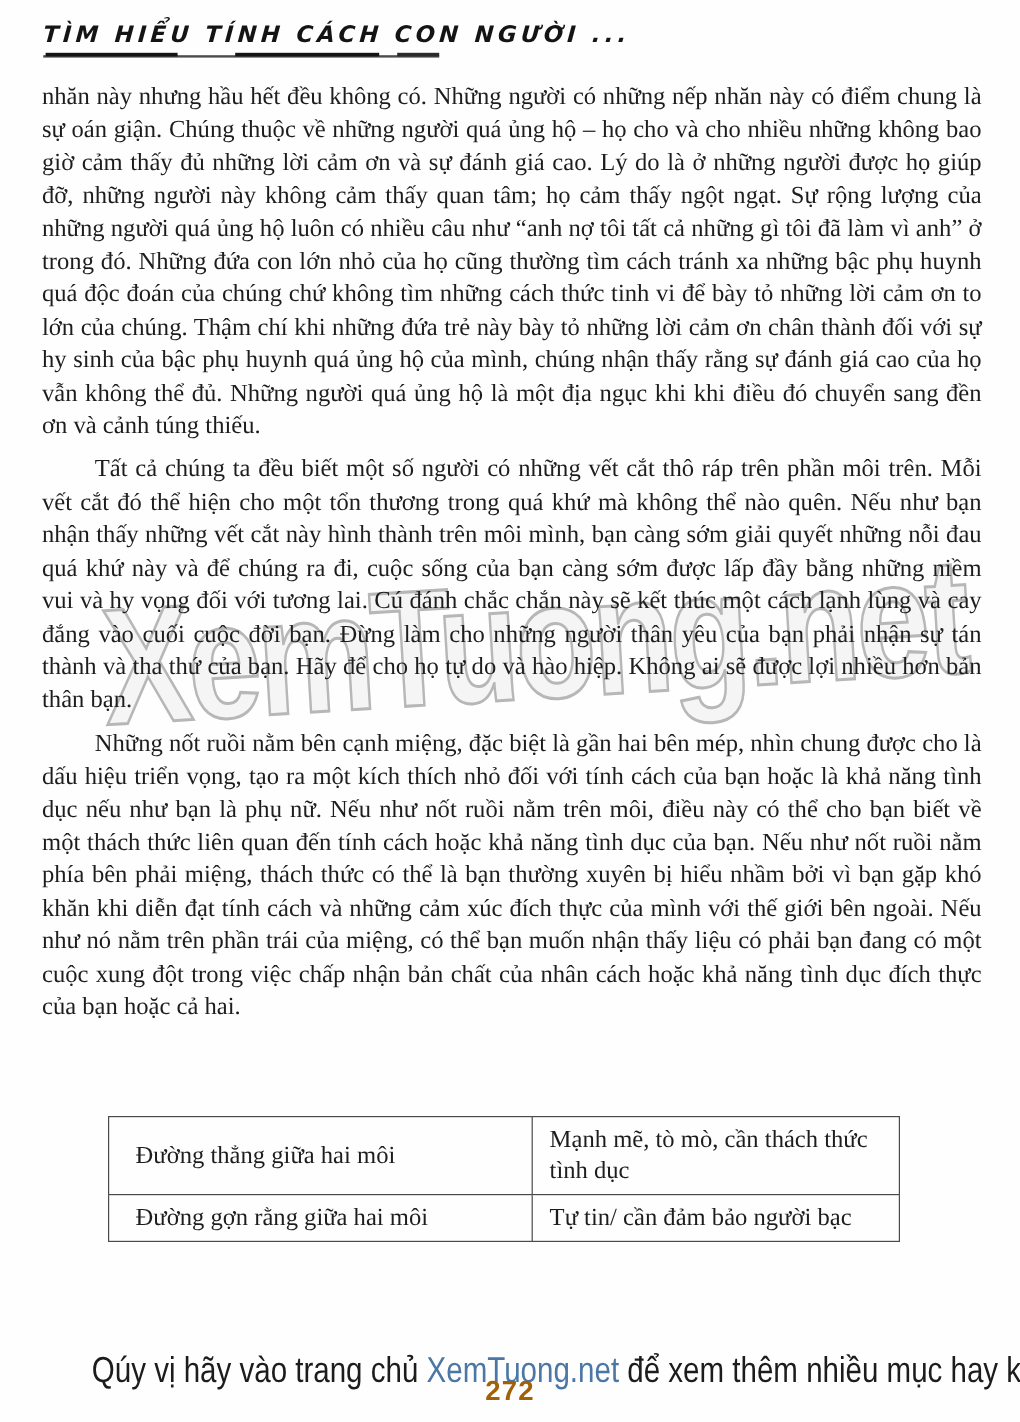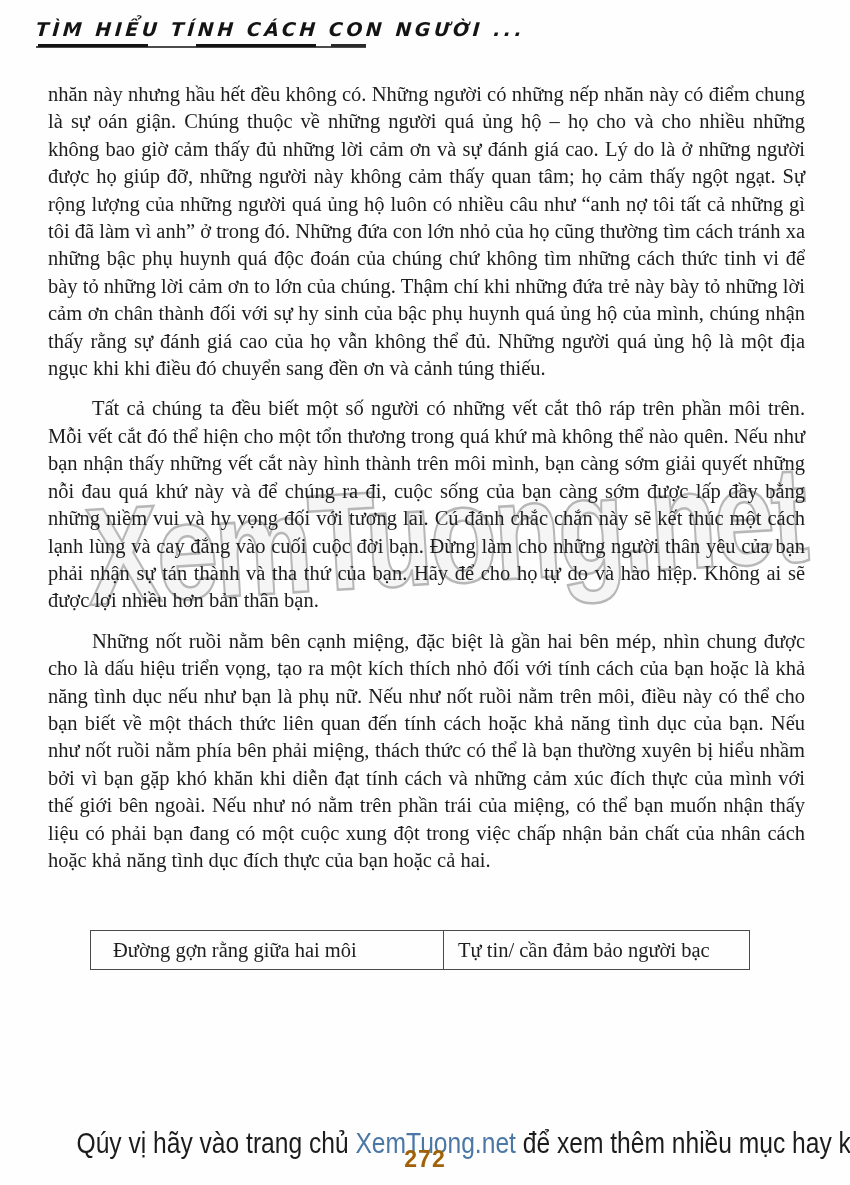--- a/index.html
+++ b/index.html
@@ -38,21 +38,21 @@
     transform-origin:left center;
     white-space:nowrap;
     pointer-events:none;
   }
   
   .body-text{
     position:absolute;top:68px;left:35px;width:783px;z-index:1;
     font-size:20.5px;line-height:27.4px;
     text-align:justify;
   }
-  .body-text p{margin:13px;}
+  .body-text p{margin:0;}
   .body-text p.indent{text-indent:44px;margin-top:9px;}
   .body-text .bold{font-weight:normal;}
   
   .lip-table{
     position:absolute;top:930px;left:90px;z-index:1;
     width:660px;border-collapse:collapse;
     font-size:20.5px;line-height:26px;
   }
   .lip-table td{
     border:1.6px solid #4a4a4a;
@@ -98,20 +98,24 @@
   <div class="watermark">XemTuong.net</div>
 
   <div class="body-text">
     <p><span>nhăn này nhưng hầu hết đều không có. Những người có những nếp nhăn này có điểm chung là sự oán giận. Chúng thuộc về những người quá ủng hộ – họ cho và cho nhiều những không bao giờ cảm thấy đủ những lời cảm ơn và sự đánh giá cao. Lý do là ở những người được họ giúp đỡ, những người này không cảm thấy quan tâm; họ cảm thấy ngột ngạt. Sự rộng lượng của những người quá ủng hộ luôn có nhiều câu như “anh nợ tôi tất cả những gì tôi đã làm vì anh” ở trong đó. Những đứa con lớn nhỏ của họ cũng thường tìm cách tránh xa những bậc phụ huynh quá độc đoán của chúng chứ không tìm những cách thức tinh vi để bày tỏ những lời cảm ơn to lớn của chúng. Thậm chí khi những đứa trẻ này bày tỏ những lời cảm ơn chân thành đối với sự hy sinh của bậc phụ huynh quá ủng hộ của mình, chúng nhận thấy rằng sự đánh giá cao của họ vẫn không thể đủ. Những người quá ủng hộ là một địa ngục khi khi điều đó chuyển sang đền ơn và cảnh túng thiếu.</span></p>
     <p class="indent"><span>Tất cả chúng ta đều biết một số người có </span><span class="bold">những vết cắt thô ráp trên phần môi trên</span><span>. Mỗi vết cắt đó thể hiện cho một tổn thương trong quá khứ mà không thể nào quên. Nếu như bạn nhận thấy những vết cắt này hình thành trên môi mình, bạn càng sớm giải quyết những nỗi đau quá khứ này và để chúng ra đi, cuộc sống của bạn càng sớm được lấp đầy bằng những niềm vui và hy vọng đối với tương lai. Cú đánh chắc chắn này sẽ kết thúc một cách lạnh lùng và cay đắng vào cuối cuộc đời bạn. Đừng làm cho những người thân yêu của bạn phải nhận sự tán thành và tha thứ của bạn. Hãy để cho họ tự do và hào hiệp. Không ai sẽ được lợi nhiều hơn bản thân bạn.</span></p>
     <p class="indent"><span class="bold">Những nốt ruồi</span><span> nằm bên cạnh miệng, đặc biệt là gần hai bên mép, nhìn chung được cho là dấu hiệu triển vọng, tạo ra một kích thích nhỏ đối với tính cách của bạn hoặc là khả năng tình dục nếu như bạn là phụ nữ. Nếu như nốt ruồi nằm trên môi, điều này có thể cho bạn biết về một thách thức liên quan đến tính cách hoặc khả năng tình dục của bạn. Nếu như nốt ruồi nằm phía bên phải miệng, thách thức có thể là bạn thường xuyên bị hiểu nhầm bởi vì bạn gặp khó khăn khi diễn đạt tính cách và những cảm xúc đích thực của mình với thế giới bên ngoài. Nếu như nó nằm trên phần trái của miệng, có thể bạn muốn nhận thấy liệu có phải bạn đang có một cuộc xung đột trong việc chấp nhận bản chất của nhân cách hoặc khả năng tình dục đích thực của bạn hoặc cả hai.</span></p>
   </div>
 
   <table class="lip-table">
     <tbody>
+      <tr class="tall">
+        <td class="c1">Đường thẳng giữa hai môi</td>
+        <td class="c2">Mạnh mẽ, tò mò, cần thách thức tình dục</td>
+      </tr>
       <tr class="short">
         <td class="c1">Đường gợn rằng giữa hai môi</td>
         <td class="c2">Tự tin/ cần đảm bảo người bạc</td>
       </tr>
     </tbody>
   </table>
 
   <div class="footer">
     <span>Qúy vị hãy vào trang chủ </span><span class="brand">XemTuong.net</span><span> để xem thêm nhiều mục hay khác</span>
   </div>

